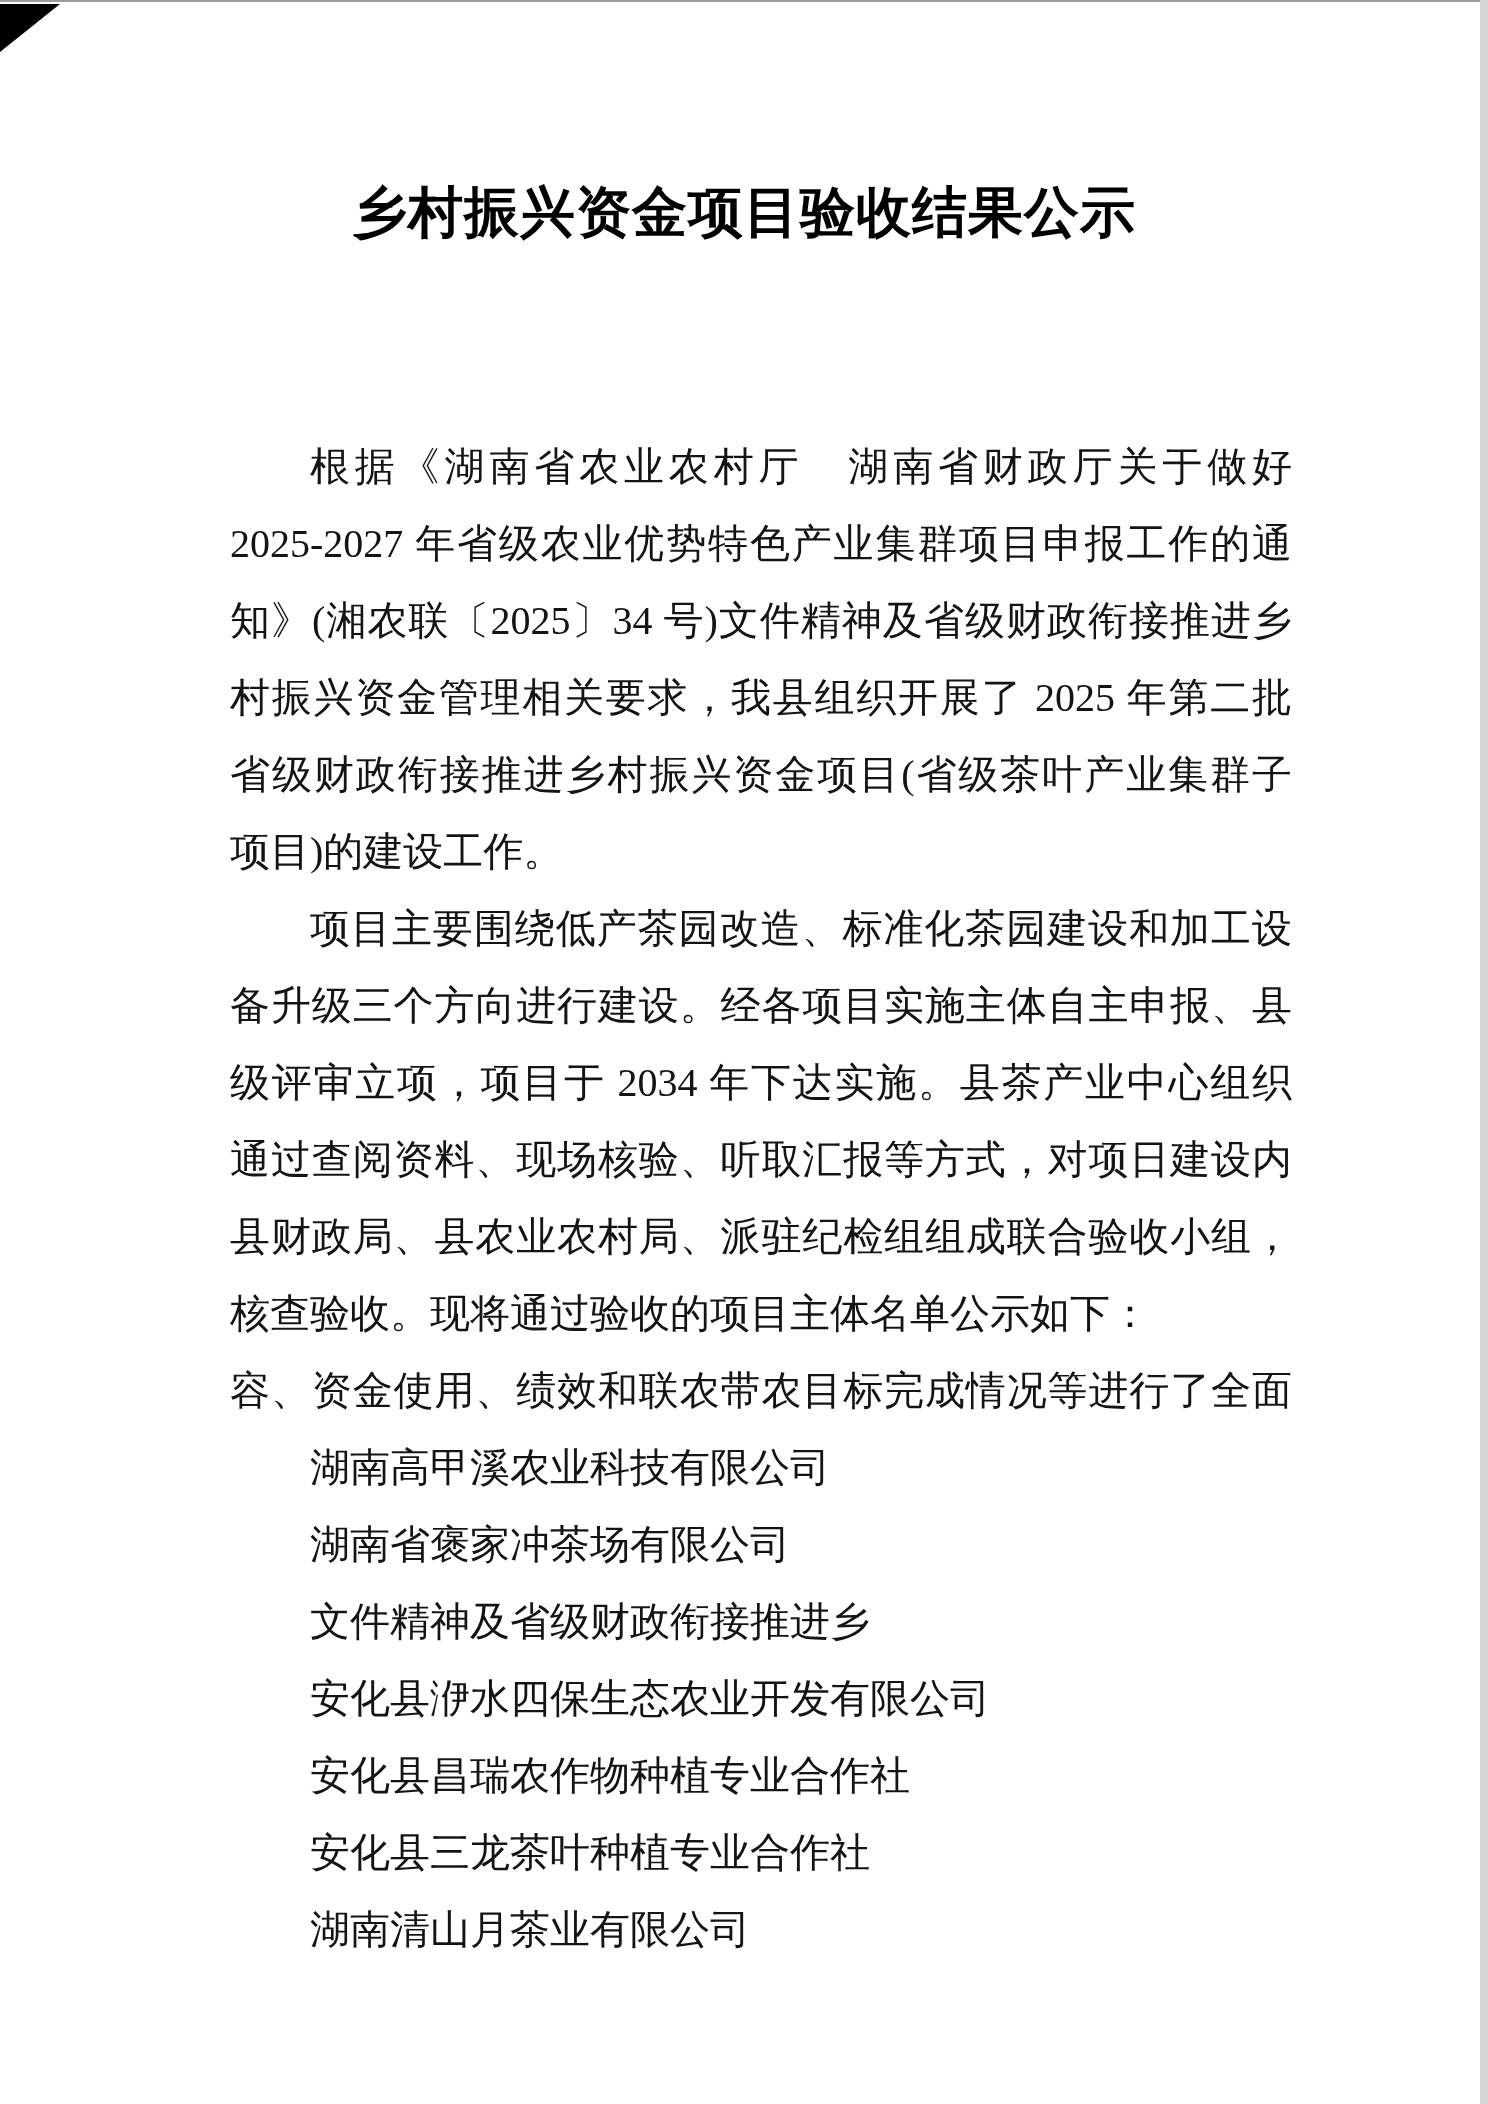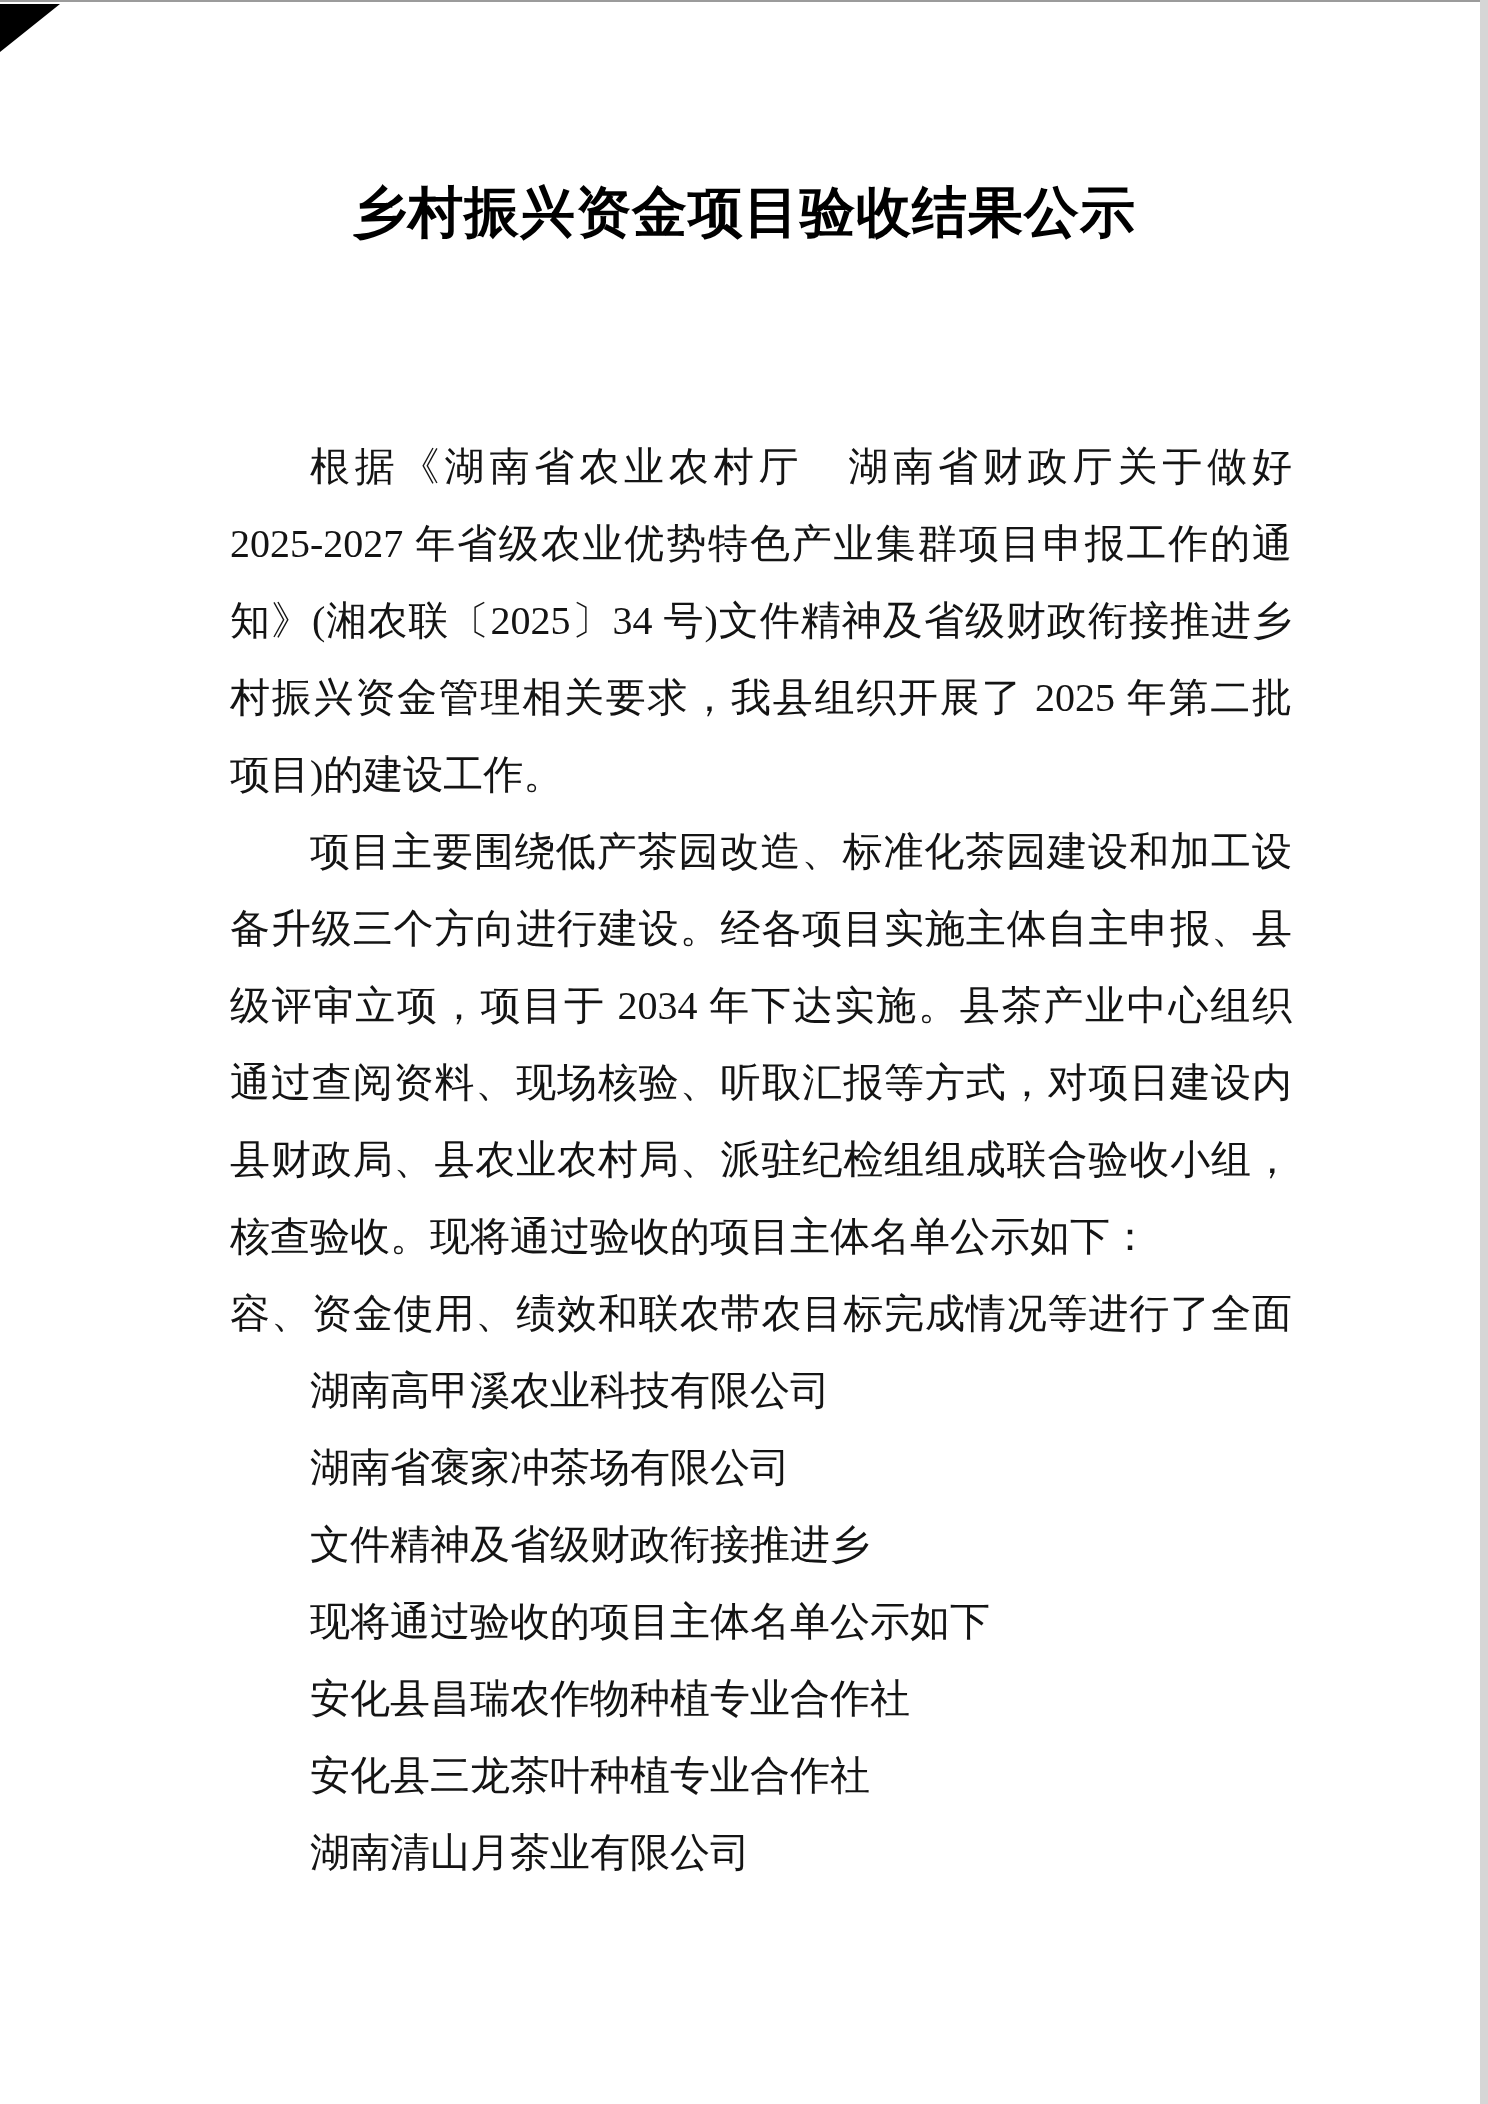--- a/index.html
+++ b/index.html
@@ -85,32 +85,33 @@
   <div class="title-block">
     <div>乡村振兴资金项目验收结果公示</div>
   </div>
 
   <div class="body-block">
 
     <div class="line fill indent">根据《湖南省农业农村厅　湖南省财政厅关于做好</div>
     <div class="line fill">2025-2027 年省级农业优势特色产业集群项目申报工作的通</div>
     <div class="line fill">知》(湘农联〔2025〕34 号)文件精神及省级财政衔接推进乡</div>
     <div class="line fill">村振兴资金管理相关要求，我县组织开展了 2025 年第二批</div>
+    <div class="line fill">省级财政衔接推进乡村振兴资金项目(省级茶叶产业集群子</div>
     <div class="line">项目)的建设工作。</div>
 
     <div class="line fill indent">项目主要围绕低产茶园改造、标准化茶园建设和加工设</div>
     <div class="line fill">备升级三个方向进行建设。经各项目实施主体自主申报、县</div>
     <div class="line fill">级评审立项，项目于 2034 年下达实施。县茶产业中心组织</div>
     <div class="line fill">通过查阅资料、现场核验、听取汇报等方式，对项日建设内</div>
     <div class="line fill">县财政局、县农业农村局、派驻纪检组组成联合验收小组，</div>
     <div class="line">核查验收。现将通过验收的项目主体名单公示如下：</div>
     <div class="line fill">容、资金使用、绩效和联农带农目标完成情况等进行了全面</div>
 
     <div class="line indent">湖南高甲溪农业科技有限公司</div>
     <div class="line indent">湖南省褒家冲茶场有限公司</div>
     <div class="line indent">文件精神及省级财政衔接推进乡</div>
-    <div class="line indent">现将通过验收的项目主体名单公示如下</div>
+    <div class="line indent">安化县洢水四保生态农业开发有限公司</div>
     <div class="line indent">安化县昌瑞农作物种植专业合作社</div>
     <div class="line indent">安化县三龙茶叶种植专业合作社</div>
     <div class="line indent">湖南清山月茶业有限公司</div>
   </div>
 
 </div>
 
 </body></html>

